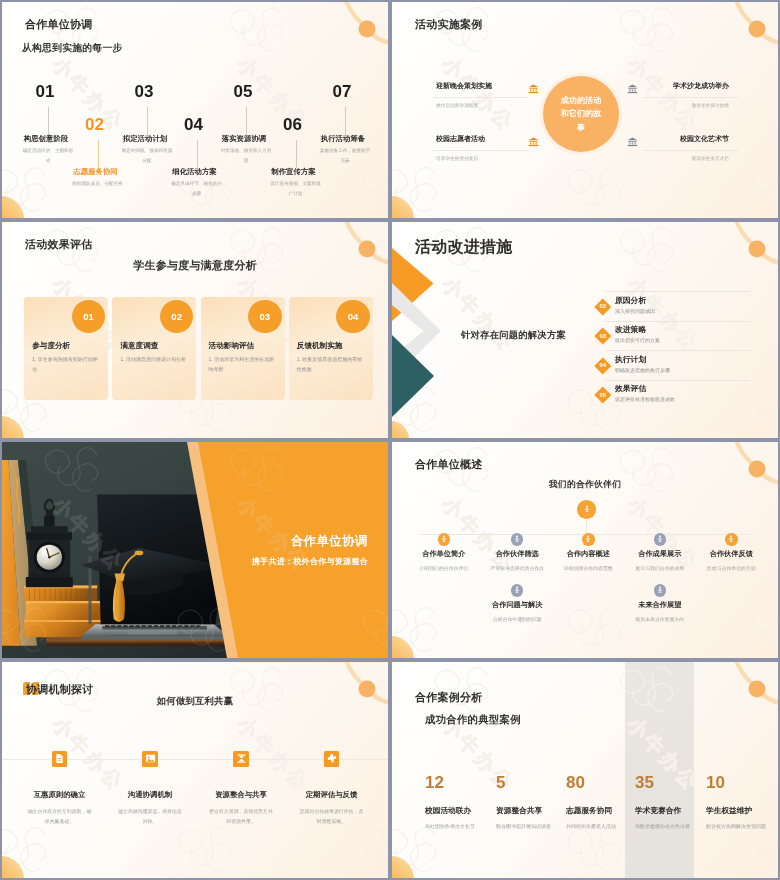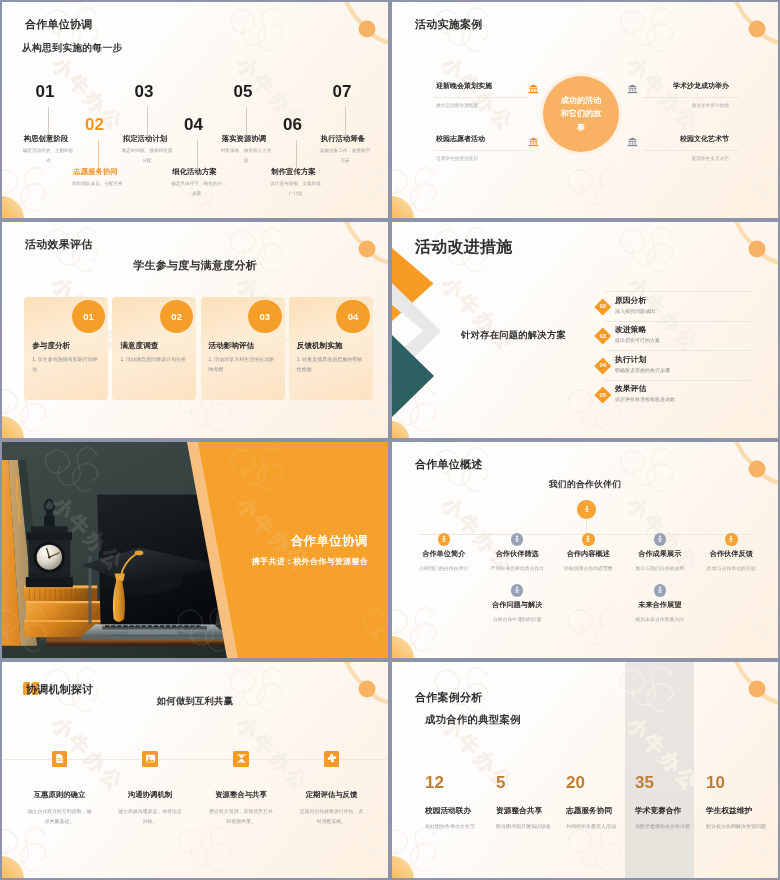--- a/index.html
+++ b/index.html
@@ -892,21 +892,21 @@
         <div class="s8-val">12</div>
         <div class="s8-name">校园活动联办</div>
         <div class="s8-desc">与社团协作举办文化节</div>
       </div>
       <div class="s8-col" style="left:104px;width:70px;">
         <div class="s8-val">5</div>
         <div class="s8-name">资源整合共享</div>
         <div class="s8-desc">联合图书馆开展知识讲座</div>
       </div>
       <div class="s8-col" style="left:174px;width:70px;">
-        <div class="s8-val">20</div>
+        <div class="s8-val">80</div>
         <div class="s8-name">志愿服务协同</div>
         <div class="s8-desc">共同组织关爱老人活动</div>
       </div>
       <div class="s8-col" style="left:243px;width:70px;">
         <div class="s8-val">35</div>
         <div class="s8-name">学术竞赛合作</div>
         <div class="s8-desc">与数学建模协会合作办赛</div>
       </div>
       <div class="s8-col" style="left:314px;width:70px;">
         <div class="s8-val">10</div>

